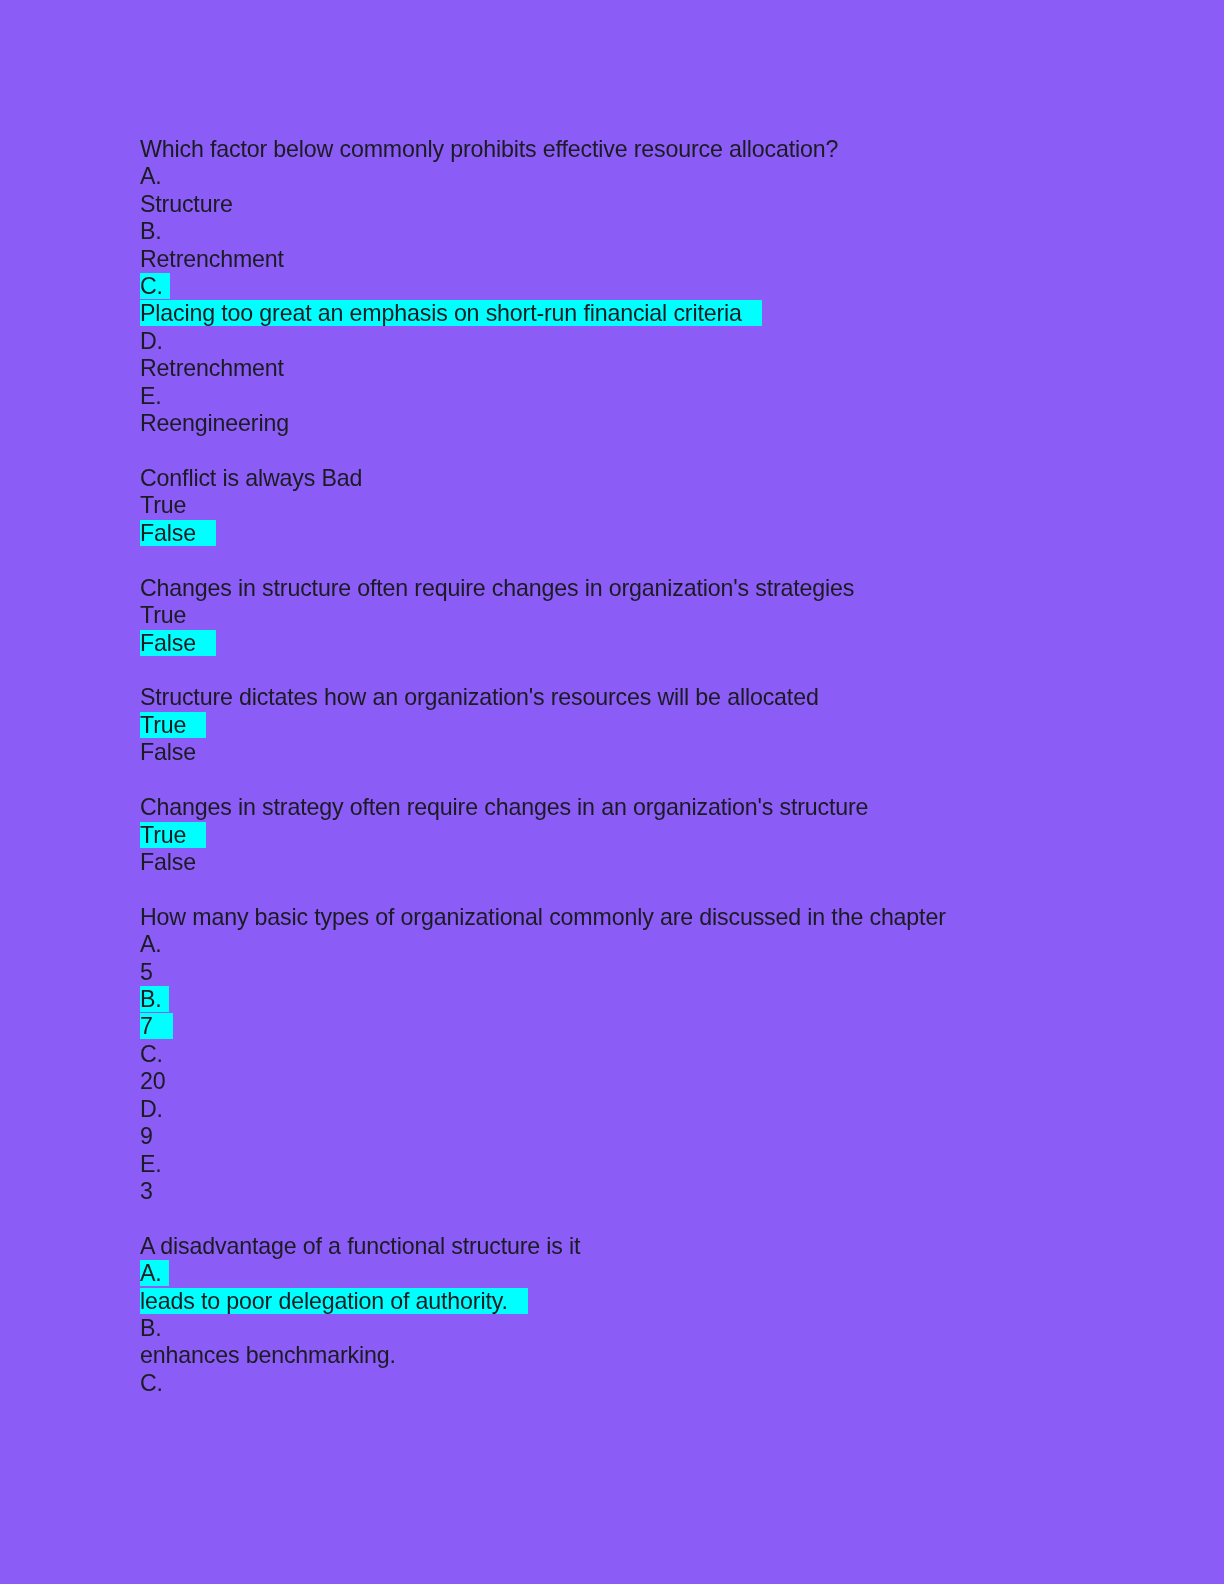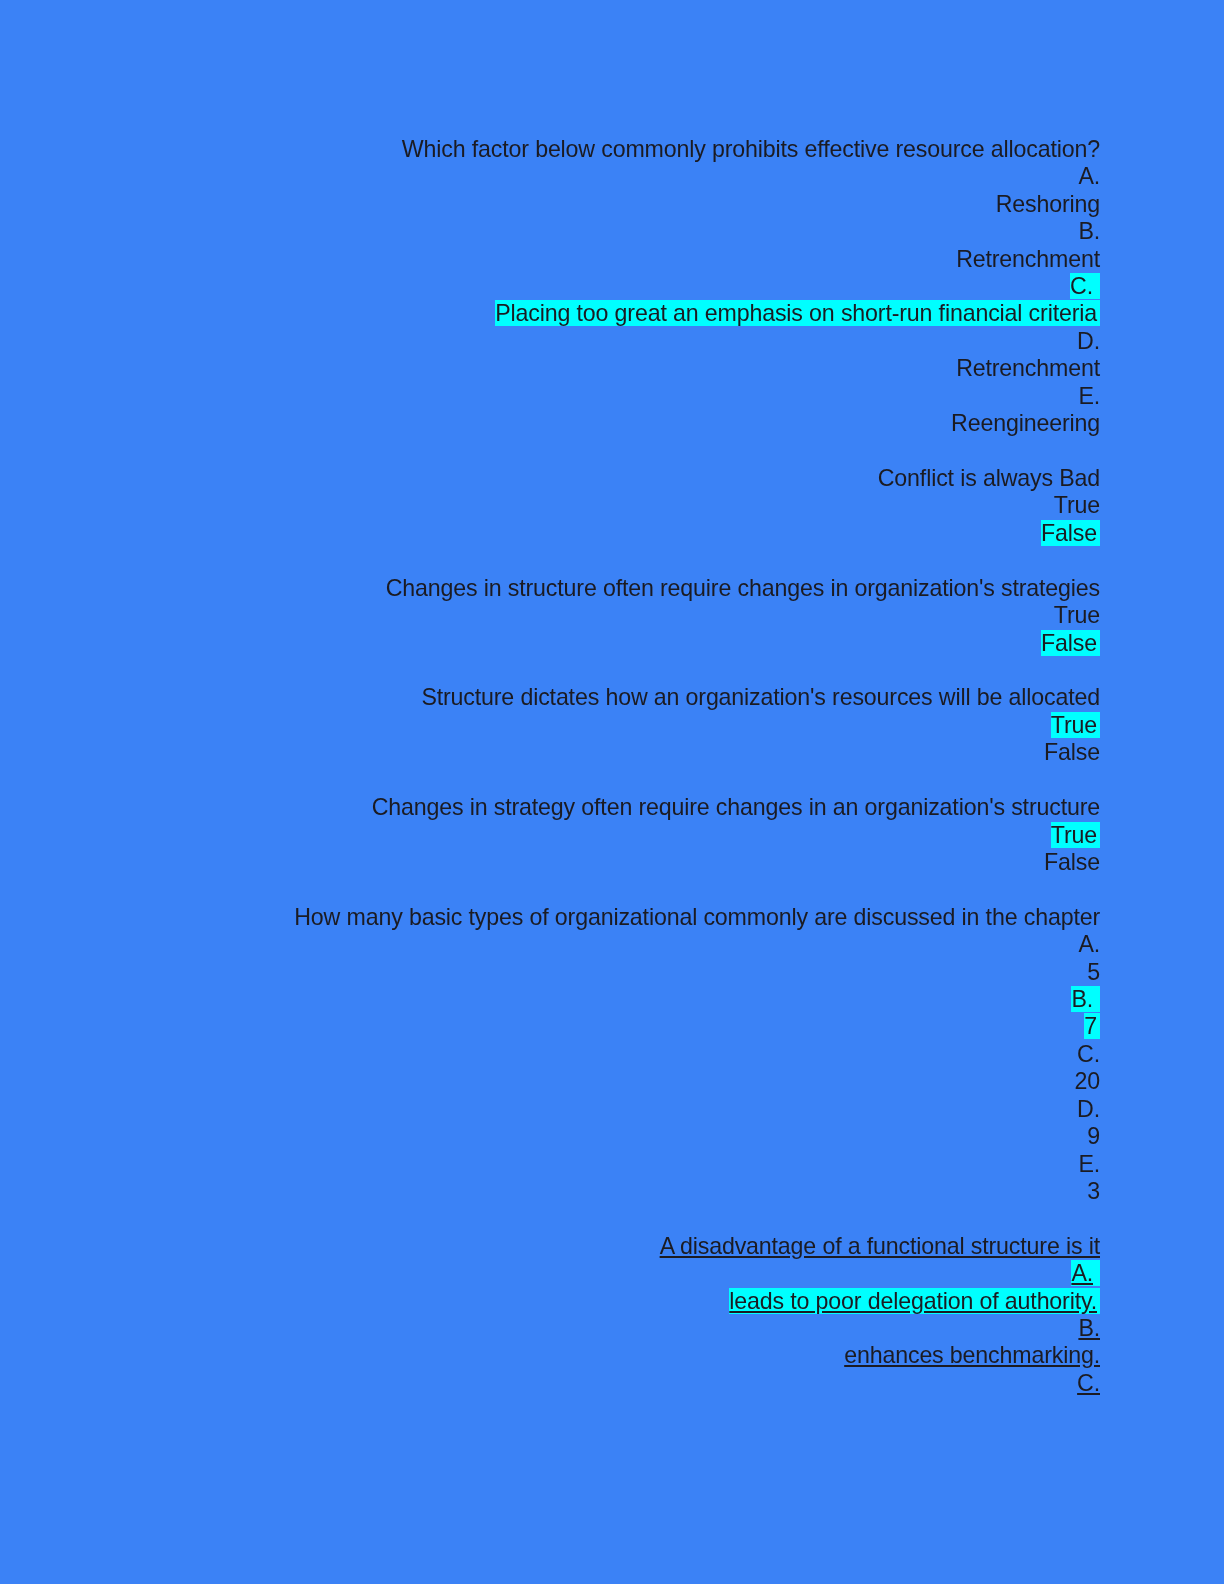--- a/index.html
+++ b/index.html
@@ -28,21 +28,20 @@
     left: 140px;
     top: 136px;
     width: 960px;
   }
 
   .q-block {
     margin: 0 0 27.5px 0;
   }
   .q-block:last-child {
     margin-bottom: 0;
-    text-decoration: underline;
   }
 
   .line {
     display: block;
     font-size: 23.2px;
     line-height: 27.4px;
     white-space: pre;
     letter-spacing: -0.15px;
   }
 
@@ -55,32 +54,32 @@
     background-color: #00ffff;
     box-shadow: 0 0 0 0 #00ffff;
   }
 
   
   .line.hl.label > .txt {
     padding-right: 7px;
   }
 
   .line.hl.wide > .txt {
-    padding-right: 3px;
+    padding-right: 20px;
   }
 </style>
 </head>
 <body style="background: rgb(255, 255, 255); color: rgb(27, 27, 34);">
 
-<div id="page" style="background: #3b82f6; text-align: right;">
+<div id="page" style="background: #8b5cf6;">
   <div id="doc-body">
       <div class="q-block">
         <div class="line"><span class="txt">Which factor below commonly prohibits effective resource allocation?</span></div>
         <div class="line"><span class="txt">A.</span></div>
-        <div class="line"><span class="txt">Reshoring</span></div>
+        <div class="line"><span class="txt">Structure</span></div>
         <div class="line"><span class="txt">B.</span></div>
         <div class="line"><span class="txt">Retrenchment</span></div>
         <div class="line hl label"><span class="txt" style="background-color: rgb(0, 255, 255);">C.</span></div>
         <div class="line hl wide"><span class="txt" style="background-color: rgb(0, 255, 255);">Placing too great an emphasis on short-run financial criteria</span></div>
         <div class="line"><span class="txt">D.</span></div>
         <div class="line"><span class="txt">Retrenchment</span></div>
         <div class="line"><span class="txt">E.</span></div>
         <div class="line"><span class="txt">Reengineering</span></div>
       </div>
       <div class="q-block">

